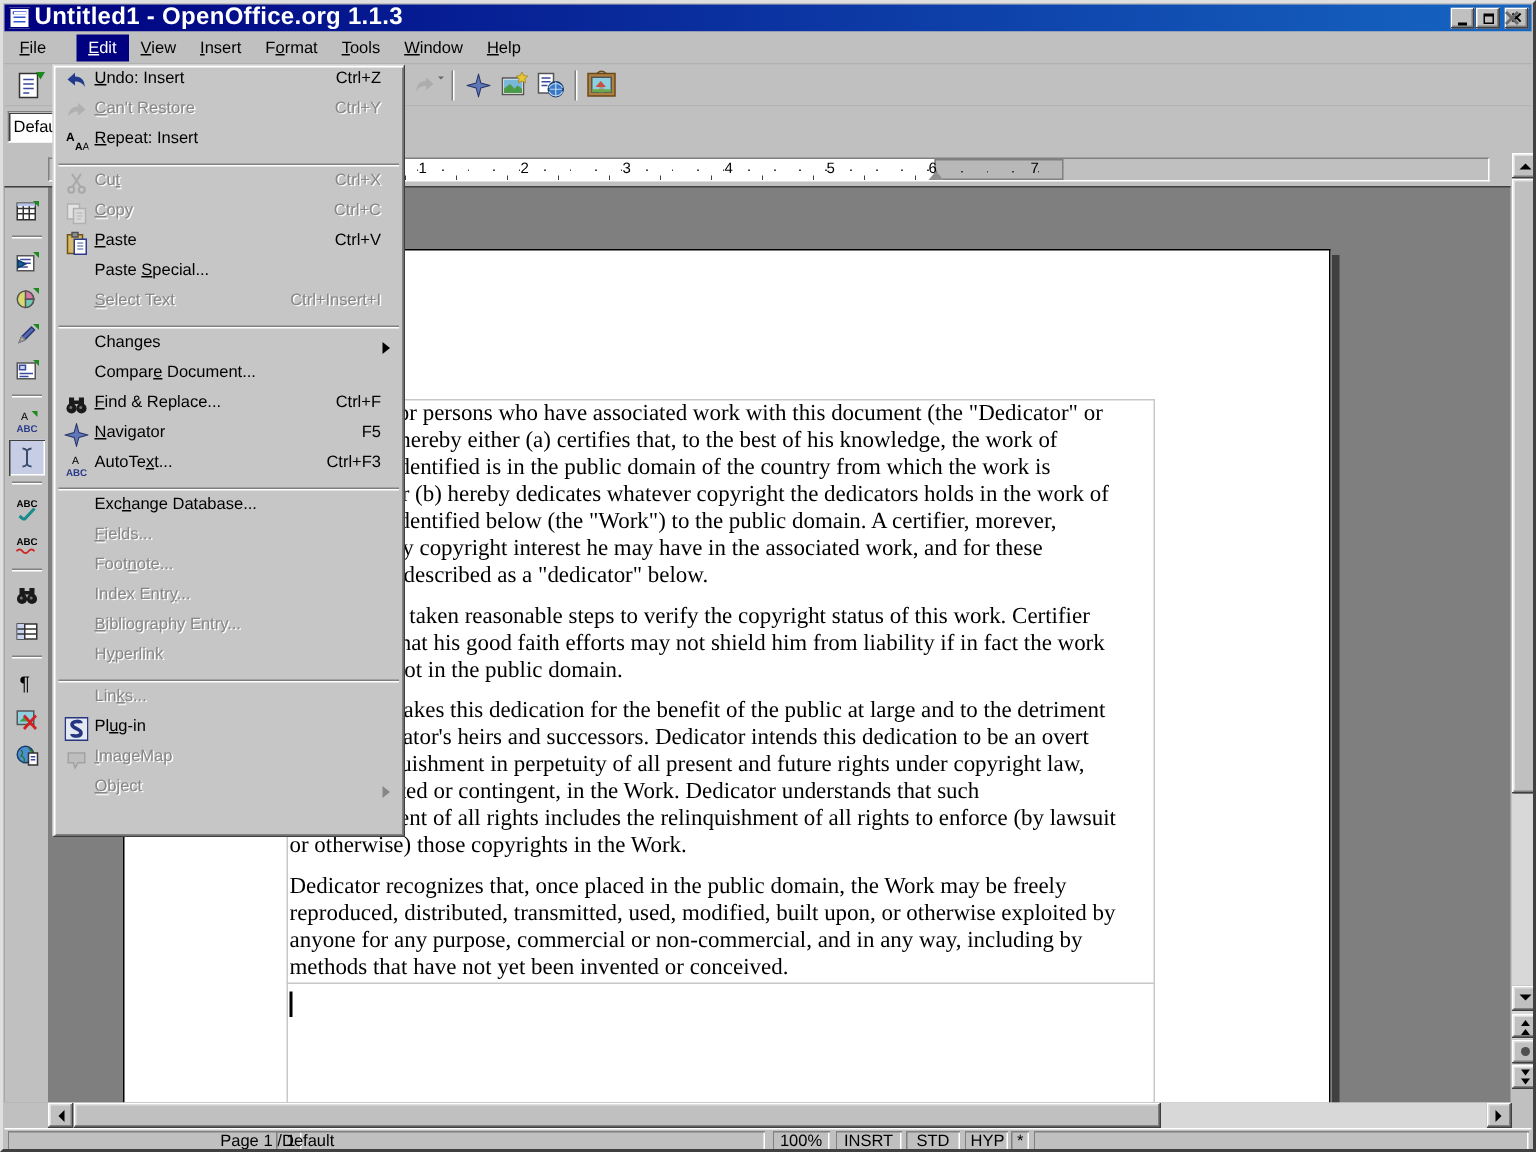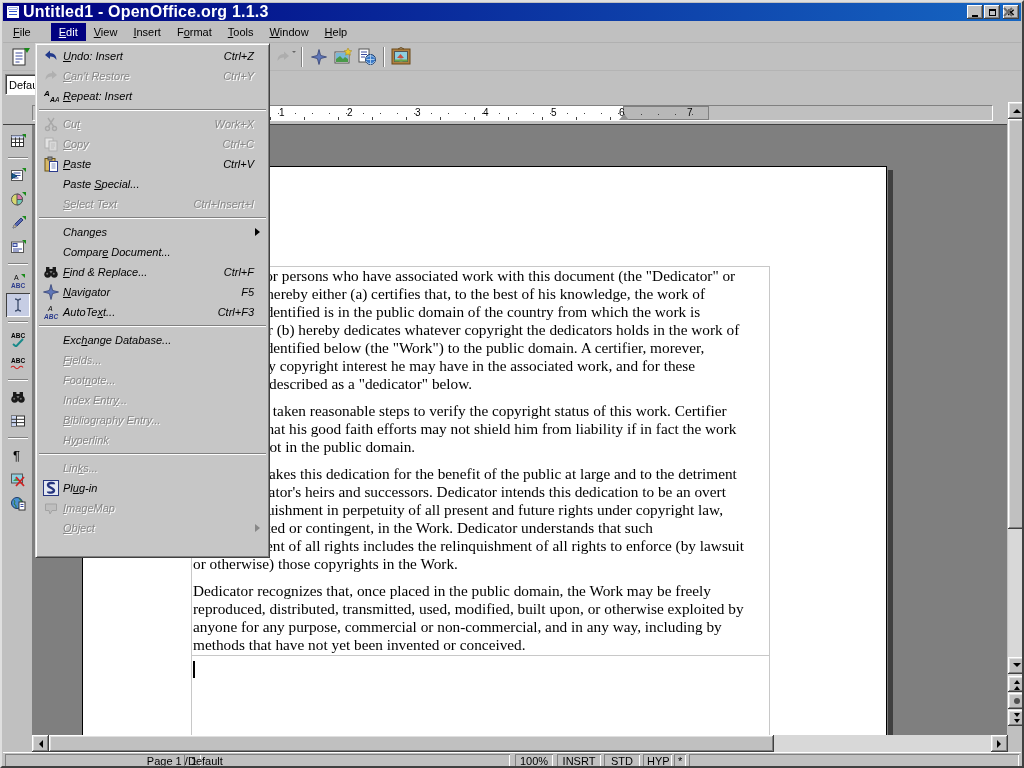--- a/index.html
+++ b/index.html
@@ -111,21 +111,21 @@
 
   
   #statusbar { left:1px; top:750px; width:1018px; height:16px; background:#c0c0c0; border-top:1px solid #fff; }
   .status-cell { position:absolute; top:1px; height:14px; padding:1px 4px;
     box-shadow:inset 1px 1px 0 #808080, inset -1px -1px 0 #fff; white-space:nowrap; overflow:hidden; }
 
   
   #edit-menu { left:33px; top:41px; width:235px; height:515px; background:#c6c6c6;
     border:1px solid; border-color:#dfdfdf #404040 #404040 #dfdfdf;
     box-shadow:inset 1px 1px 0 #fff, inset -1px -1px 0 #808080; padding:2px 1px; z-index:50; }
-  .menu-row { display:flex; align-items:center; height:20px; padding:0 2px; position:relative;font-style:italic; }
+  .menu-row { display:flex; height:20px; padding:0 2px; position:relative; }
   .menu-ic { width:24px; height:16px; display:flex; align-items:center; justify-content:center; flex:none; }
   .menu-label { white-space:nowrap; }
   .menu-short { margin-left:auto; padding-right:12px; }
   .menu-row.disabled .menu-label, .menu-row.disabled .menu-short { color:#878787; text-shadow:1px 1px 0 #fff; }
   .menu-sep { height:0; border-top:1px solid #808080; border-bottom:1px solid #fff; margin:3px 2px; }
   .sub-arrow { position:absolute; right:4px; top:6px; width:0; height:0;
     border:4px solid transparent; border-left:5px solid #000; }
   .menu-row.disabled .sub-arrow { border-left-color:#878787; }
   u { text-decoration:underline; }
 </style>
@@ -623,21 +623,21 @@
       <span class="menu-ic">
         <span class="gray-ic" style="display:inline-flex">
           <svg width="16" height="16" viewBox="0 0 16 16">
             <path d="M5 2 L11 11 M11 2 L5 11" stroke="#8a8a8a" stroke-width="1.4" fill="none"></path>
             <circle cx="4.5" cy="12.5" r="2" fill="none" stroke="#8a8a8a" stroke-width="1.4"></circle>
             <circle cx="11.5" cy="12.5" r="2" fill="none" stroke="#8a8a8a" stroke-width="1.4"></circle>
           </svg>
         </span>
       </span>
       <span class="menu-label">Cu<u>t</u></span>
-      <span class="menu-short">Work+X</span>
+      <span class="menu-short">Ctrl+X</span>
     </div>
     <div class="menu-row disabled">
       <span class="menu-ic">
         <span class="gray-ic" style="display:inline-flex">
           <svg width="16" height="16" viewBox="0 0 16 16">
             <rect x="2" y="2" width="8" height="10" fill="#fff" stroke="#9a9a9a"></rect>
             <rect x="6" y="5" width="8" height="10" fill="#ececec" stroke="#9a9a9a"></rect>
             <path d="M8 8h4 M8 10h4 M8 12h3" stroke="#b8b8b8"></path>
           </svg>
         </span>

